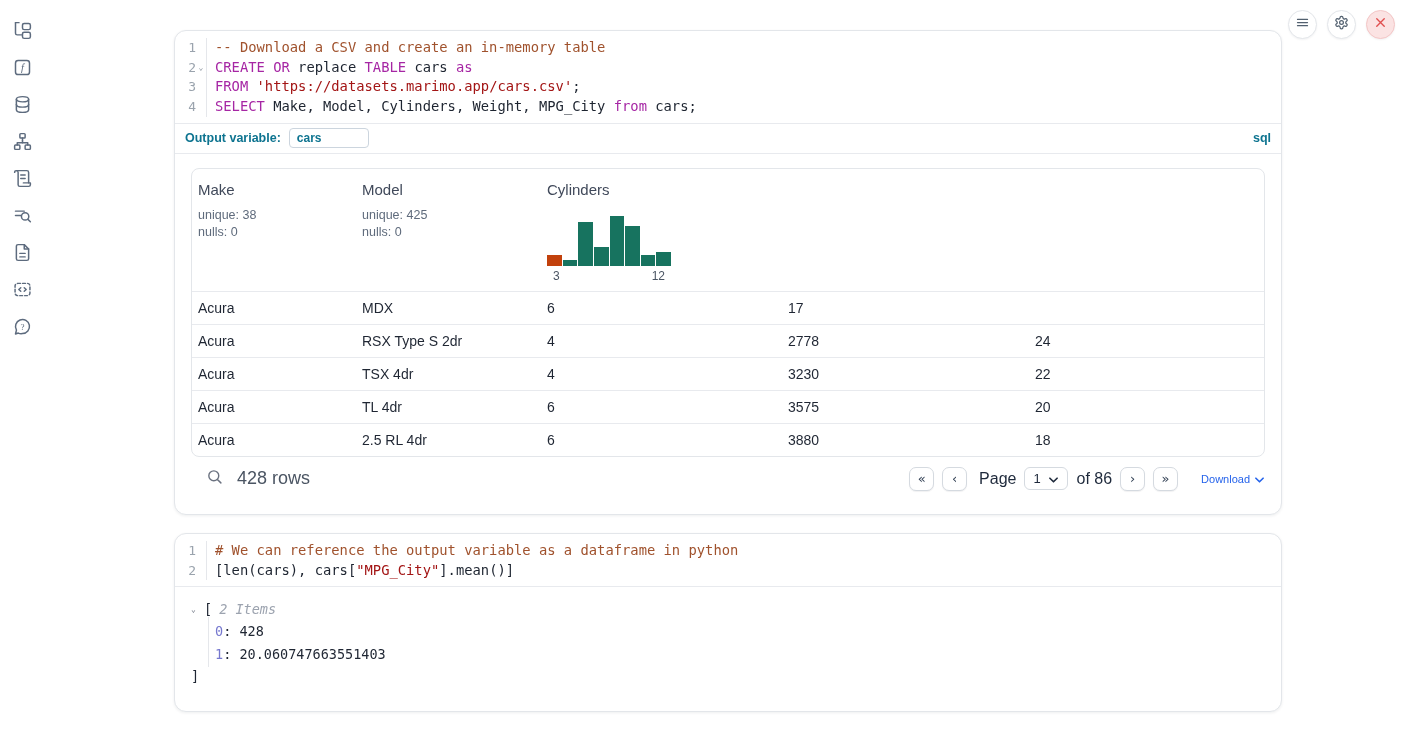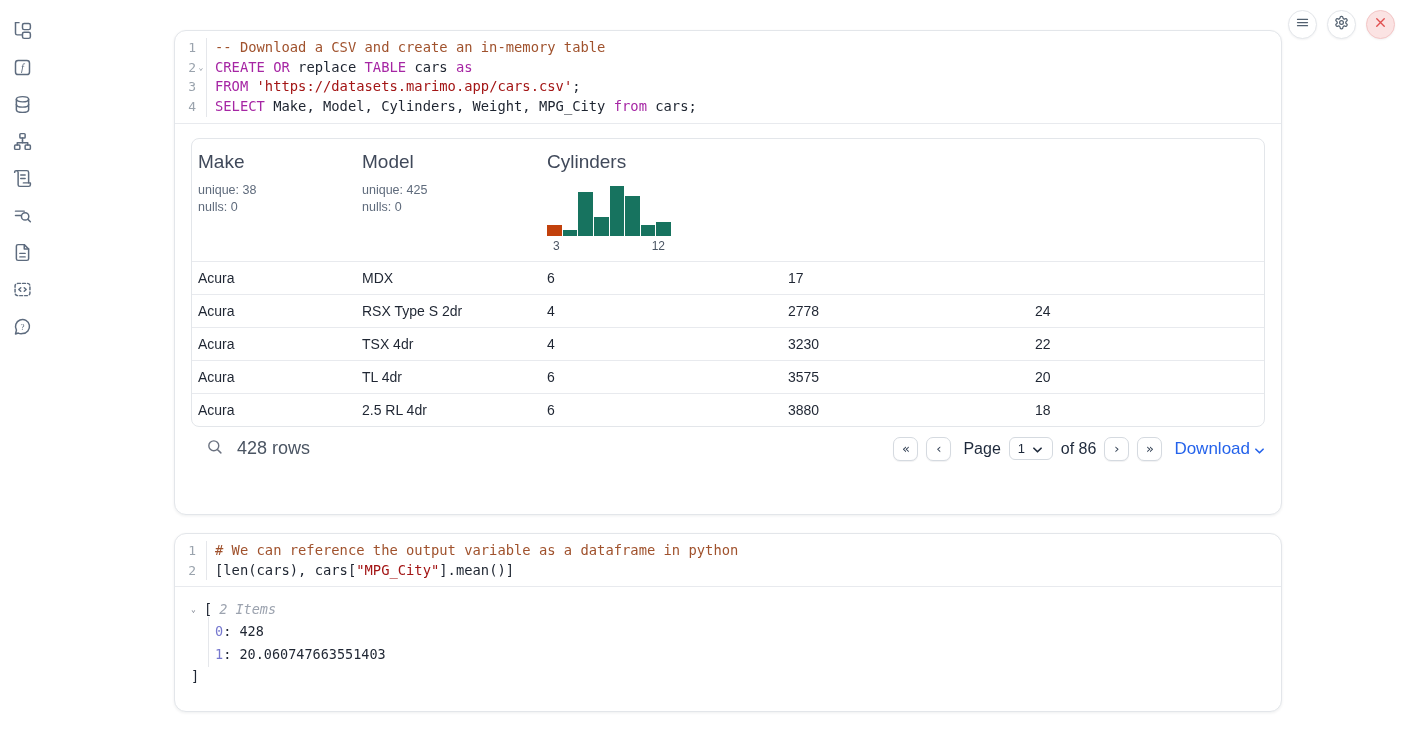--- a/index.html
+++ b/index.html
@@ -37,40 +37,40 @@
   .outvar-bar { height:30px; border-top:1px solid #e8eaee; display:flex; align-items:center; padding:0 10px; gap:8px; }
   .outvar-label { font-size:12.5px; font-weight:700; color:#0e7490; }
   .outvar-input { width:80px; height:20px; border:1px solid #ccd5de; border-radius:4px; font-size:12px; font-weight:700; color:#0e7490; padding:0 7px; outline:none; font-family:"Liberation Sans", sans-serif; }
   .lang-badge { margin-left:auto; font-size:12.5px; font-weight:700; color:#0e7490; }
 
   
   .output-area { border-top:1px solid #e8eaee; padding:14px 16px 0 16px; }
   .data-table { border:1px solid #e3e6ea; border-radius:8px; overflow:hidden; }
   .thead { display:grid; grid-template-columns:164px 185px 241px 247px 1fr; padding:10px 0 8px 6px; height:122px; }
   .hcell { display:flex; flex-direction:column; padding-top:2px; cursor:pointer; }
-  .col-name { font-size:19px; color:#40495a; }
+  .col-name { font-size:15px; color:#40495a; }
   .col-stats { margin-top:9px; font-size:12.5px; color:#5f6b7c; line-height:17px; }
   .hist { margin-top:auto; width:124px; }
   .hist-bars { display:flex; align-items:flex-end; gap:1px; height:50px; }
   .hist-bar { flex:1; }
   .hist-labels { display:flex; justify-content:space-between; font-size:12px; color:#4b5563; padding:3px 6px 0 6px; }
   .trow { display:grid; grid-template-columns:164px 185px 241px 247px 1fr; height:33px; align-items:center; border-top:1px solid #e8eaee; padding-left:6px; font-size:14px; color:#1f2633; }
   .trow .tcell { padding-top:1px; }
 
   
   .table-footer { display:flex; align-items:center; height:44px; padding:0 1px; }
   .search-btn { width:20px; height:20px; margin-left:12px; color:#6b7280; display:flex; align-items:center; justify-content:center; cursor:pointer; }
   .row-count { font-size:18px; color:#4b5563; margin-left:13px; }
   .pager { margin-left:auto; display:flex; align-items:center; gap:8px; }
   .page-btn { width:25px; height:24px; border:1px solid #d5dae0; border-radius:7px; background:#fff; display:flex; align-items:center; justify-content:center; font-size:13px; color:#334155; box-shadow:0 1px 1px rgba(15,23,42,.06); cursor:pointer; font-family:"DejaVu Sans", sans-serif; }
   .page-label, .of-label { font-size:16px; color:#1e293b; }
   .page-label { margin-left:4px; }
   .page-select { height:23px; min-width:44px; border:1px solid #d5dae0; border-radius:6px; display:flex; align-items:center; gap:8px; padding:0 6px 0 8px; font-size:13px; color:#1e293b; cursor:pointer; }
   .page-select svg { width:9px; height:6px; }
-  .download { display:flex; align-items:center; gap:5px; color:#2563eb; font-size:17px; margin-left:4px; cursor:pointer; }
+  .download { display:flex; align-items:center; gap:5px; color:#2563eb; font-size:11px; margin-left:15px; cursor:pointer; }
   .download svg { width:9px; height:6px; margin-top:2px; }
 
   
   .tree { border-top:1px solid #e8eaee; padding:14px 16px 0 16px; font-family:"DejaVu Sans Mono", monospace; font-size:13.5px; color:#1f2633; }
   .tree-head { display:flex; align-items:center; }
   .tree-chevron { width:13px; font-size:8px; color:#6b7280; cursor:pointer; }
   .tree-items-label { color:#9ca3af; font-style:italic; margin-left:7px; }
   .tree-entries { margin-left:17px; border-left:1px solid #e5e7eb; padding:3px 0 2px 4px; }
   .tree-entry { line-height:22.5px; padding-left:2px; }
   .tree-key { color:#7678cf; }
@@ -200,20 +200,25 @@
       </div>
       <div class="code-line">
         <div class="gutter">
           <span class="num">4</span>
           <span class="fold"></span>
         </div>
         <div class="code-text"><span class="tok-kw">SELECT</span><span class="tok-txt"> Make, Model, Cylinders, Weight, MPG_City </span><span class="tok-kw">from</span><span class="tok-txt"> cars;</span></div>
       </div>
     </div>
 
+  <div class="outvar-bar">
+    <span class="outvar-label">Output variable:</span>
+    <input class="outvar-input" value="cars" style="">
+    <span class="lang-badge">sql</span>
+  </div>
 
   <div class="output-area">
     <div class="data-table">
       <div class="thead" id="table-head">
           <div class="hcell">
             <div class="col-name">Make</div>
             <div class="col-stats">
               <div>unique: 38</div>
               <div>nulls: 0</div>
             </div>

